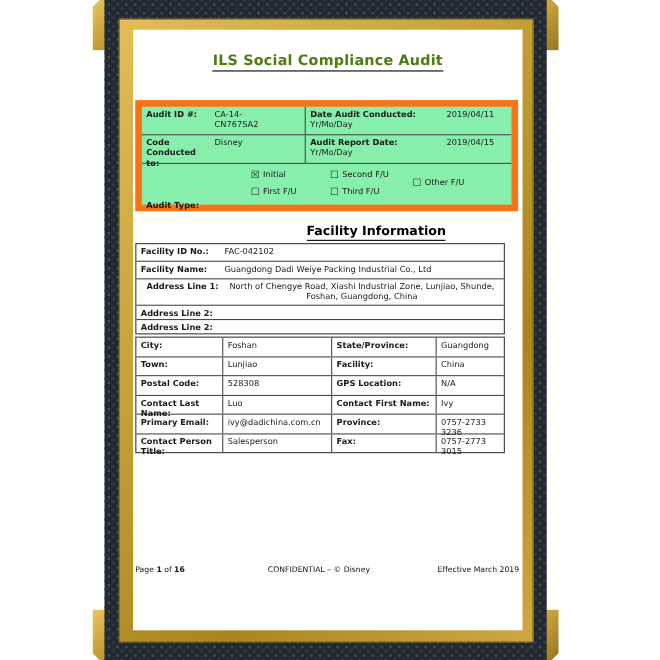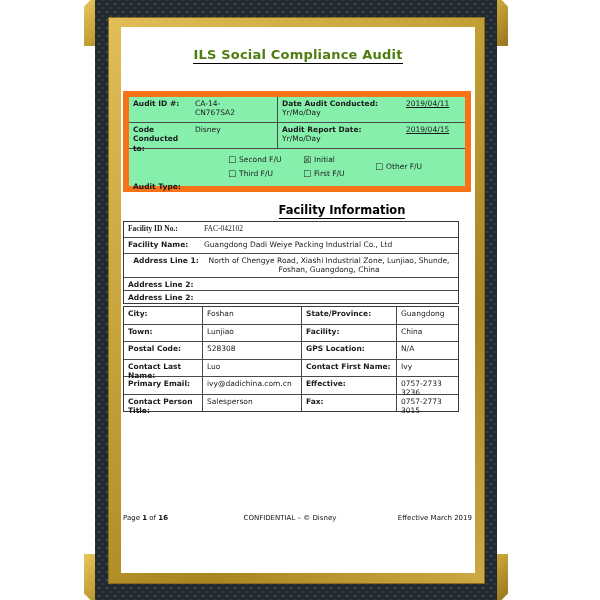--- a/index.html
+++ b/index.html
@@ -50,36 +50,36 @@
   .t1{position:absolute;left:2px;top:64px;width:336px;border:6px solid #f97316;background:#86efac;}
   .t1 .row{display:flex;border-bottom:1px solid #4a4a4a;}
   .t1 .row:last-child{border-bottom:none;}
   .t1 .r12{height:25px;}
   .t1 .r3{height:37px;align-items:center;}
   .cell{padding:2px 2px 0 4px;box-sizing:border-box;}
   .lab{font-weight:bold;}
   .c1{width:64px;}
   .c2{width:84px;padding-left:2px;}
   .c3{width:125px;border-left:1px solid #4a4a4a;}
-  .c4{flex:1;padding-left:4px;text-decoration:underline;}
+  .c4{flex:1;padding-left:4px;}
   .wrapnarrow{display:inline-block;width:58px;}
   .fmt{display:block;font-weight:normal;}
   .typelab{width:95px;padding-left:4px;font-weight:bold;margin-top:39px;}
   .cbcol{display:flex;flex-direction:column;justify-content:center;gap:3px;}
   .cb1{width:72px;}
   .cb2{width:75px;}
   .cb3{flex:1;}
   .cbitem{white-space:nowrap;}
   .cbglyph{font-size:9px;vertical-align:-1px;margin-right:3px;color:#222;}
   
   .t2wrap{position:absolute;left:2px;top:194px;width:336px;}
   .t2a{border:1.5px solid #3a3a3a;background:#fff;}
   .t2a .row{display:flex;border-bottom:1px solid #4a4a4a;}
   .t2a .row:last-child{border-bottom:none;}
-  .ha1{height:15px;font-family:Liberation Serif, serif;}.ha2{height:15px;}.ha3{height:23px;text-align:center;}.ha4{height:12px;}
+  .ha1{height:15px;}.ha2{height:15px;}.ha3{height:23px;text-align:center;}.ha4{height:12px;}
   .la{width:80px;padding:1.5px 0 0 4px;font-weight:bold;box-sizing:border-box;}
   .va{flex:1;padding:1.5px 4px 0 0;}
   .t2b{border:1.5px solid #3a3a3a;background:#fff;margin-top:2px;}
   .t2b .row{display:flex;height:16.5px;border-bottom:1px solid #4a4a4a;}
   .t2b .row:last-child{border-bottom:none;}
   .b1{width:78px;padding:2px 0 0 4px;font-weight:bold;box-sizing:border-box;}
   .b2{width:99px;padding:2px 0 0 4px;border-left:1px solid #4a4a4a;box-sizing:border-box;}
   .b3{width:95px;padding:2px 0 0 4px;border-left:1px solid #4a4a4a;font-weight:bold;box-sizing:border-box;}
   .b4{flex:1;padding:2px 0 0 4px;border-left:1px solid #4a4a4a;}
   
@@ -123,34 +123,34 @@
           <div class="cell lab c1">Code Conducted to:</div>
           <div class="cell c2">Disney</div>
           <div class="cell lab c3">
             <span>Audit Report Date:</span>
             <span class="fmt">Yr/Mo/Day</span>
           </div>
           <div class="cell c4">2019/04/15</div>
         </div>
         <div class="row r3">
           <div class="typelab">Audit Type:</div>
+          <div class="cbcol cb1">
+            <div class="cbitem">
+              <span class="cbglyph">☒</span><span>Initial</span>
+            </div>
+            <div class="cbitem">
+              <span class="cbglyph">☐</span><span>First F/U</span>
+            </div>
+          </div>
           <div class="cbcol cb2">
             <div class="cbitem">
               <span class="cbglyph">☐</span><span>Second F/U</span>
             </div>
             <div class="cbitem">
               <span class="cbglyph">☐</span><span>Third F/U</span>
-            </div>
-          </div>
-          <div class="cbcol cb1">
-            <div class="cbitem">
-              <span class="cbglyph">☒</span><span>Initial</span>
-            </div>
-            <div class="cbitem">
-              <span class="cbglyph">☐</span><span>First F/U</span>
             </div>
           </div>
           <div class="cbcol cb3">
             <div class="cbitem">
               <span class="cbglyph">☐</span><span>Other F/U</span>
             </div>
           </div>
         </div>
       </div>
 
@@ -203,21 +203,21 @@
           </div>
           <div class="row">
             <div class="b1">Contact Last Name:</div>
             <div class="b2">Luo</div>
             <div class="b3">Contact First Name:</div>
             <div class="b4">Ivy</div>
           </div>
           <div class="row">
             <div class="b1">Primary Email:</div>
             <div class="b2">ivy@dadichina.com.cn</div>
-            <div class="b3">Effective:</div>
+            <div class="b3">Province:</div>
             <div class="b4">0757-2733 3236</div>
           </div>
           <div class="row">
             <div class="b1">Contact Person Title:</div>
             <div class="b2">Salesperson</div>
             <div class="b3">Fax:</div>
             <div class="b4">0757-2773 3015</div>
           </div>
         </div>
       </div>

